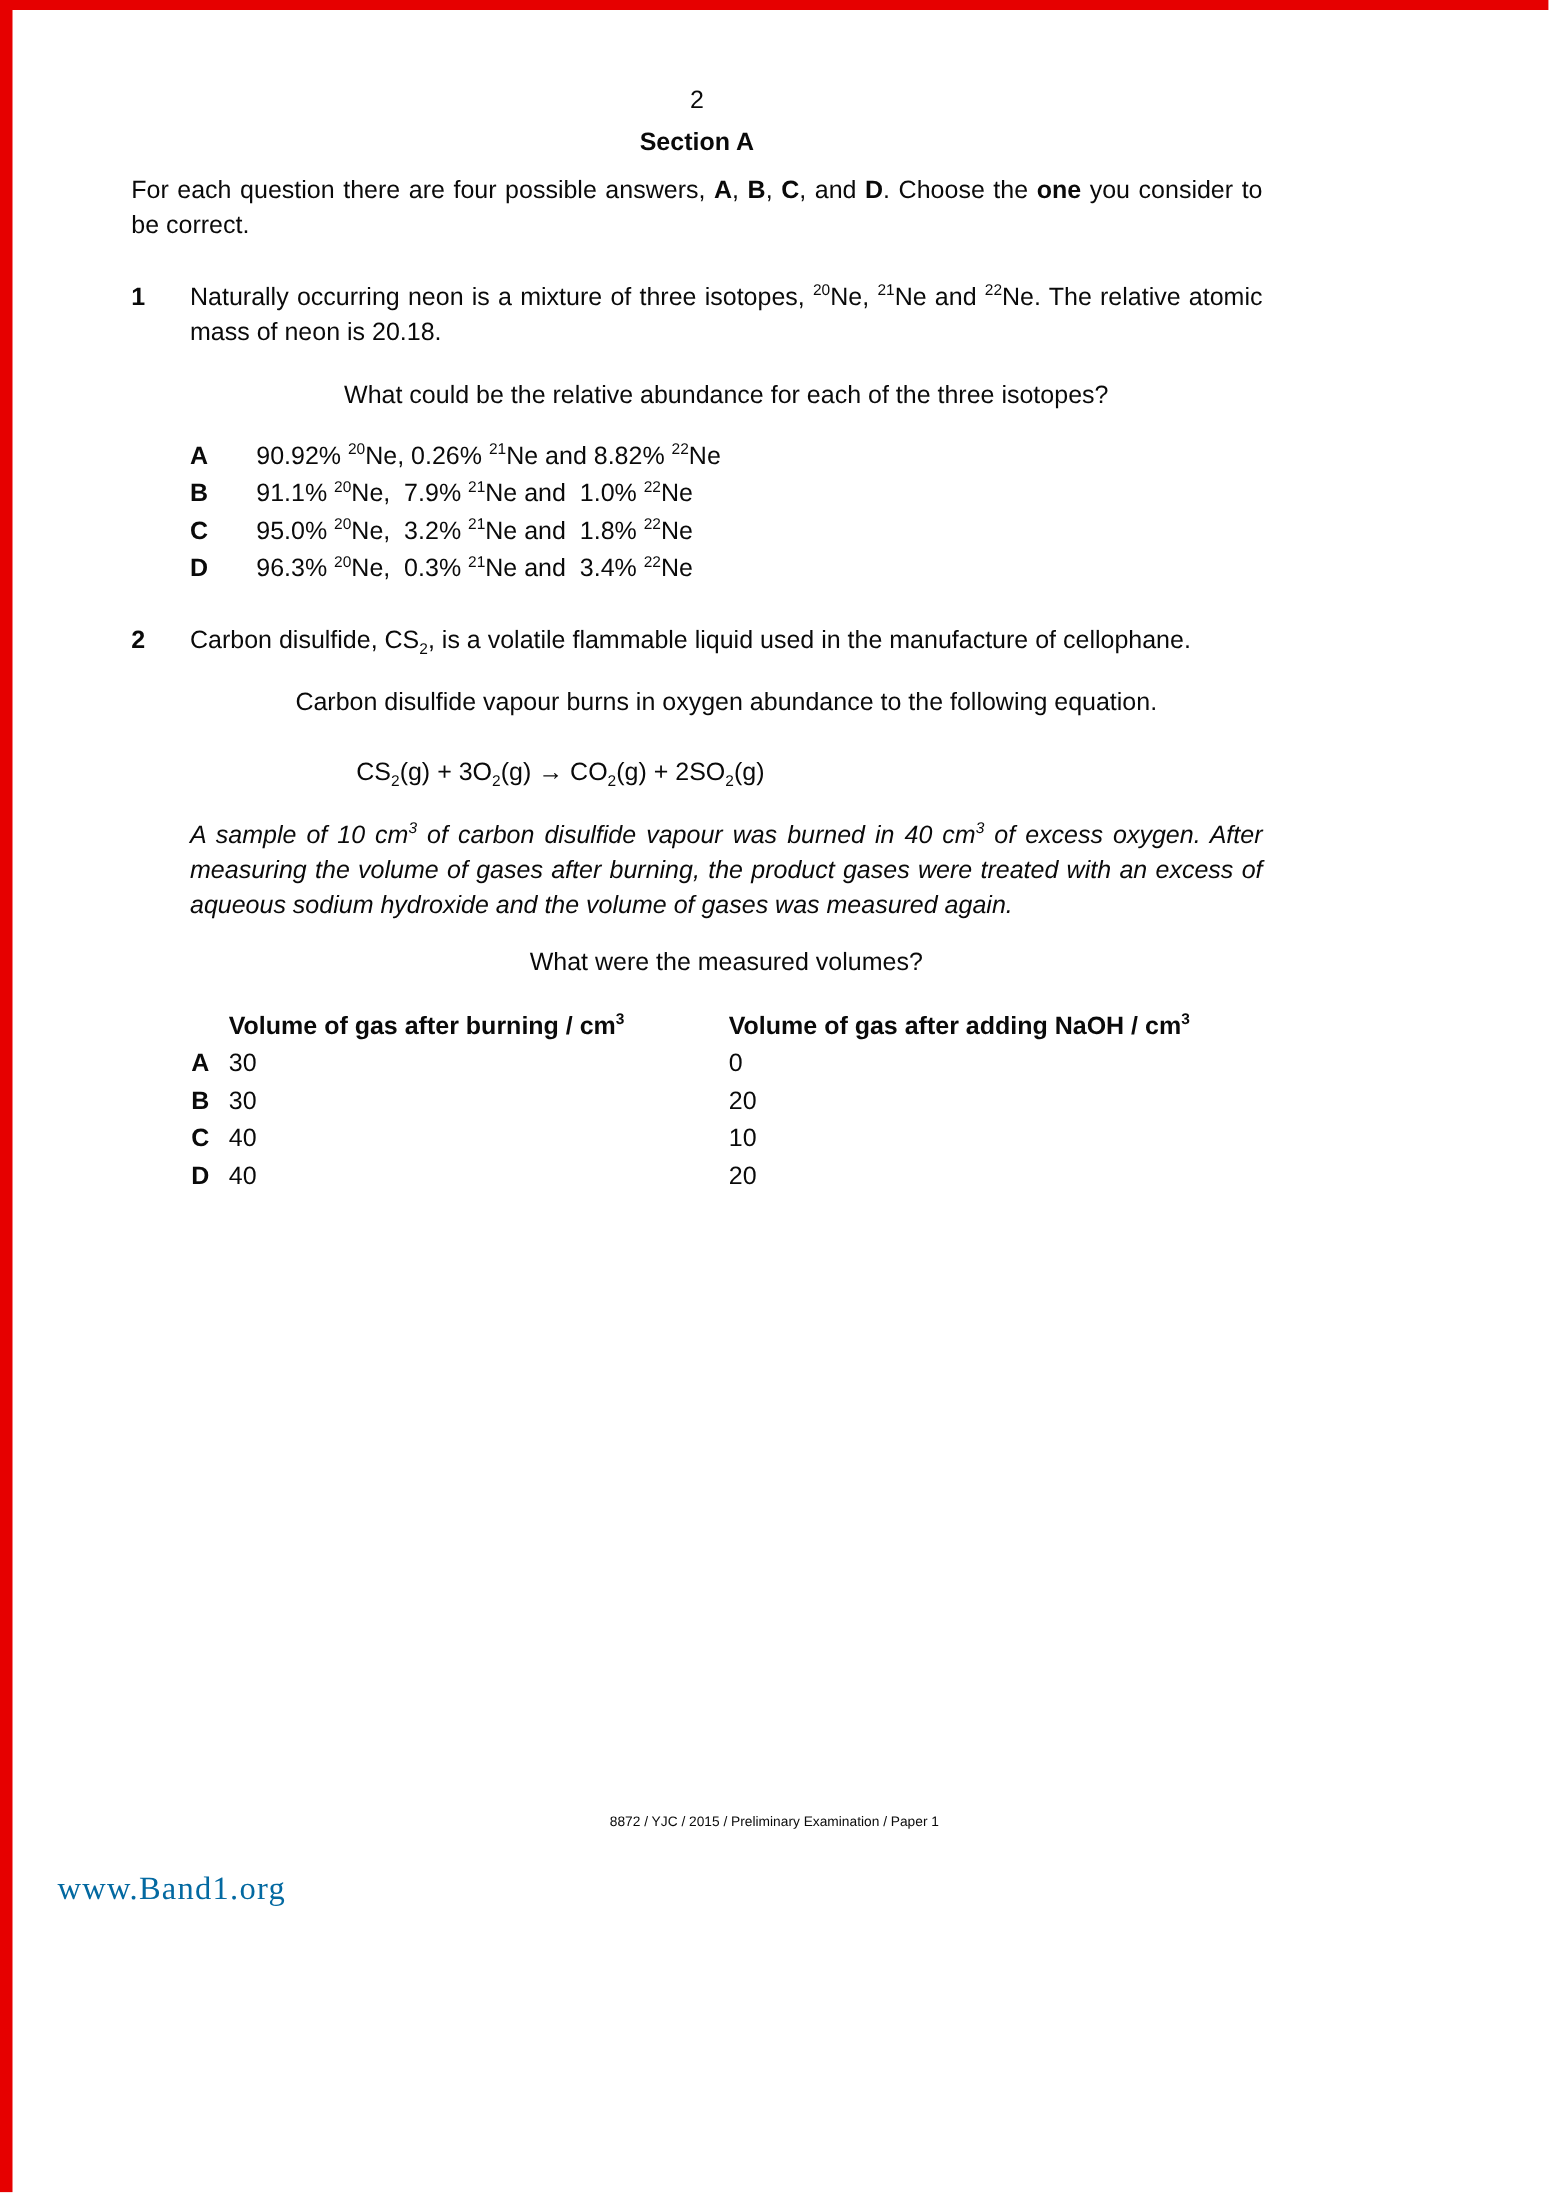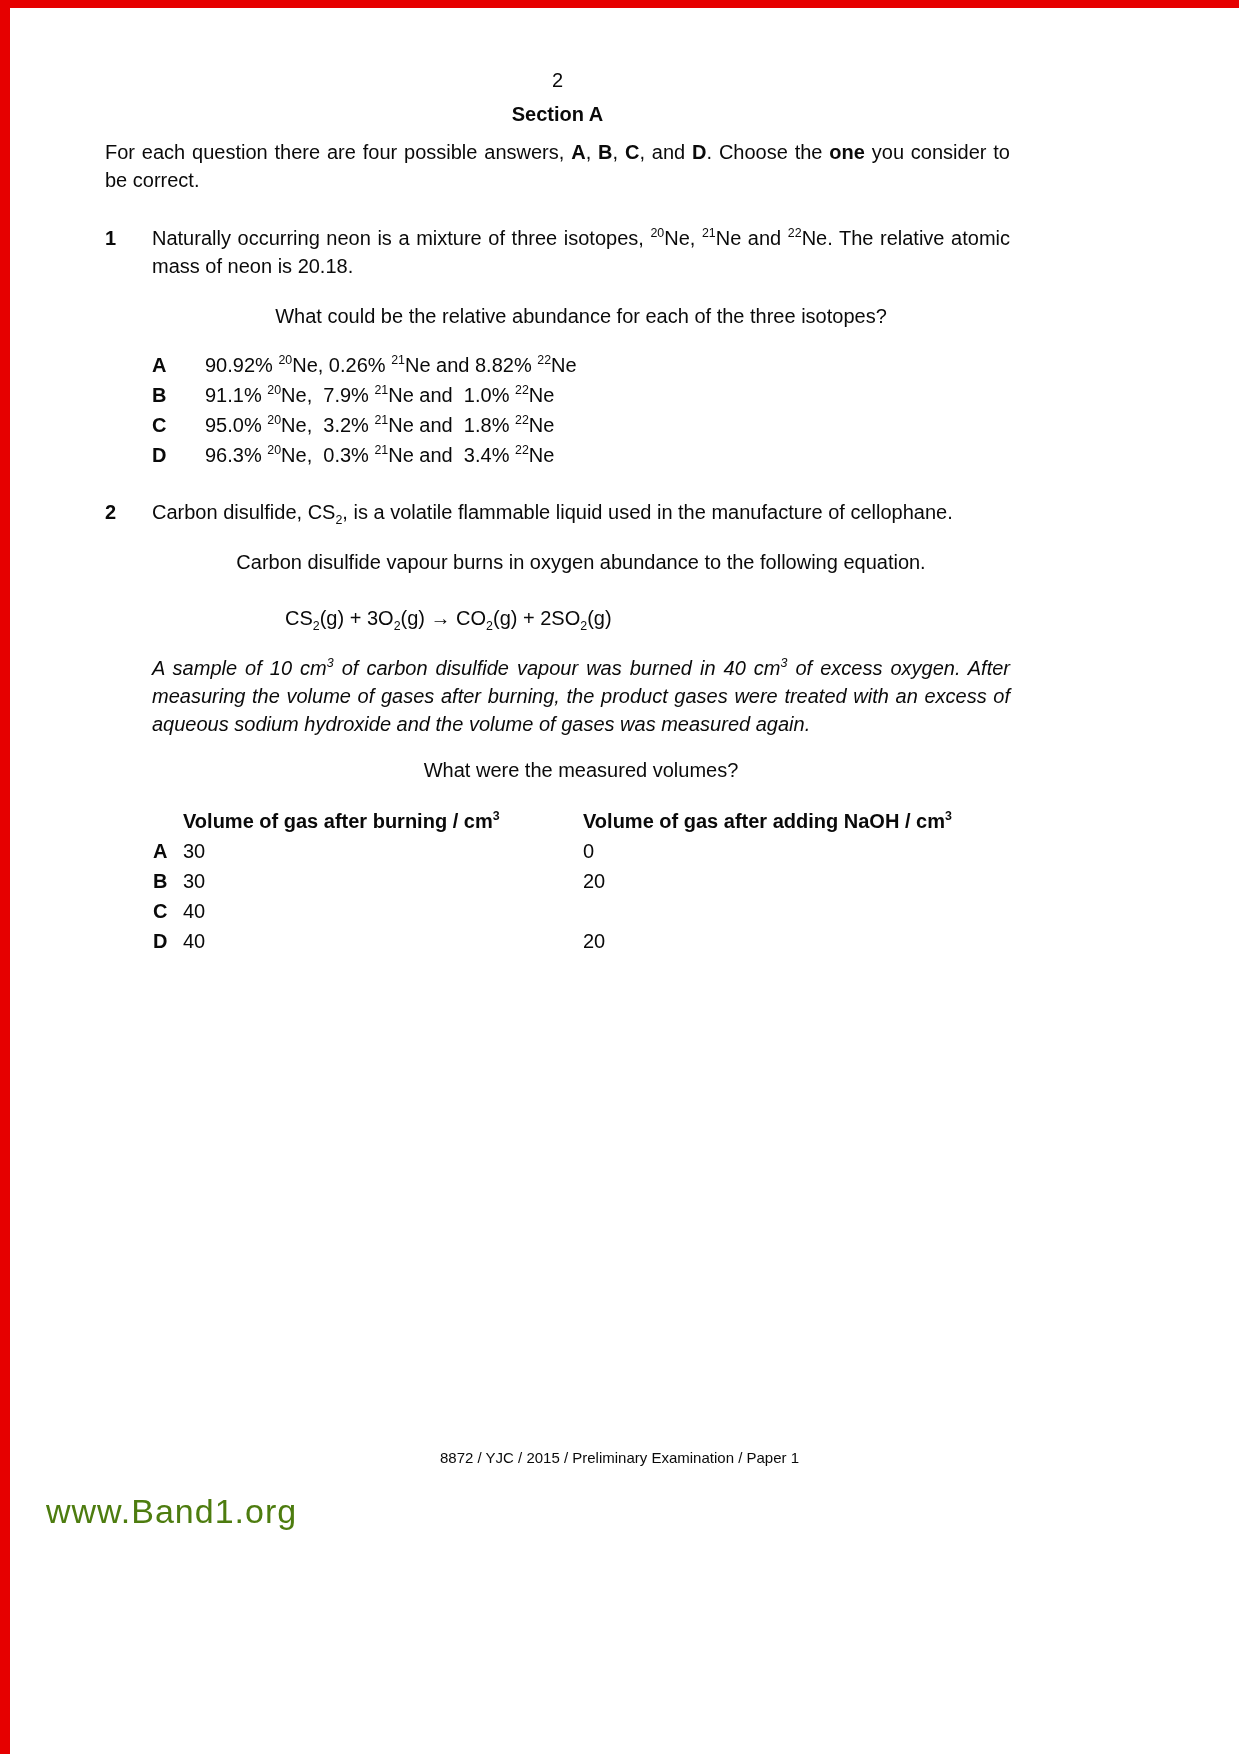--- a/index.html
+++ b/index.html
@@ -51,26 +51,26 @@
   .vtable { margin-top:22px; }
   .vrow   { display:flex; line-height:30px; }
   .vhead  { font-weight:bold; }
   .vletter { flex:0 0 30px; margin-left:48px; font-weight:bold; }
   .vcol   { }
   .col1   { width:400px; }
   .col2   { width:400px; }
 
   .footer {
     position:absolute; left:0; top:1448px; width:100%;
-    text-align:center; font-size:15px; line-height:20px;
+    text-align:center; font-size:11px; line-height:20px;
   }
   .watermark {
     position:absolute; left:46px; top:1496px;
-    font-family:Liberation Sans, sans-serif;
-    font-size:34px; line-height:30px; color:#4d7c0f; letter-spacing:1px;
+    font-family:Liberation Serif, serif;
+    font-size:26px; line-height:30px; color:#0369a1; letter-spacing:1px;
   }
 </style>
 </head>
 <body>
 
 <div class="page">
   <div class="edge-top"></div>
   <div class="edge-left"></div>
 
   <div class="content">
@@ -125,20 +125,21 @@
         <span class="vcol col2">0</span>
       </div>
       <div class="vrow">
         <span class="vletter">B</span>
         <span class="vcol col1">30</span>
         <span class="vcol col2">20</span>
       </div>
       <div class="vrow">
         <span class="vletter">C</span>
         <span class="vcol col1">40</span>
+        <span class="vcol col2">10</span>
       </div>
       <div class="vrow">
         <span class="vletter">D</span>
         <span class="vcol col1">40</span>
         <span class="vcol col2">20</span>
       </div>
     </div>
 
   </div>
 

